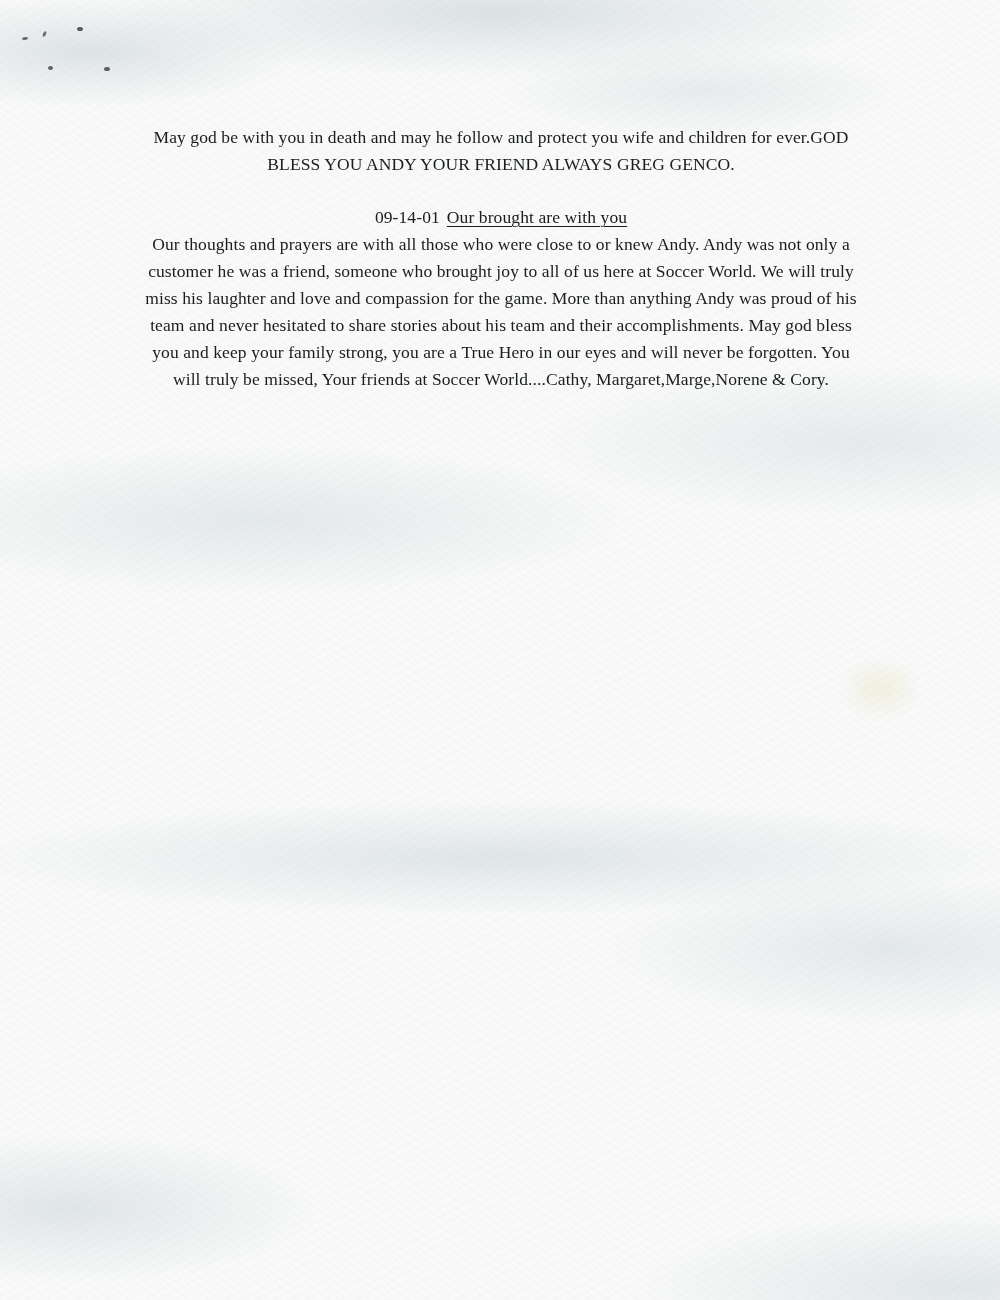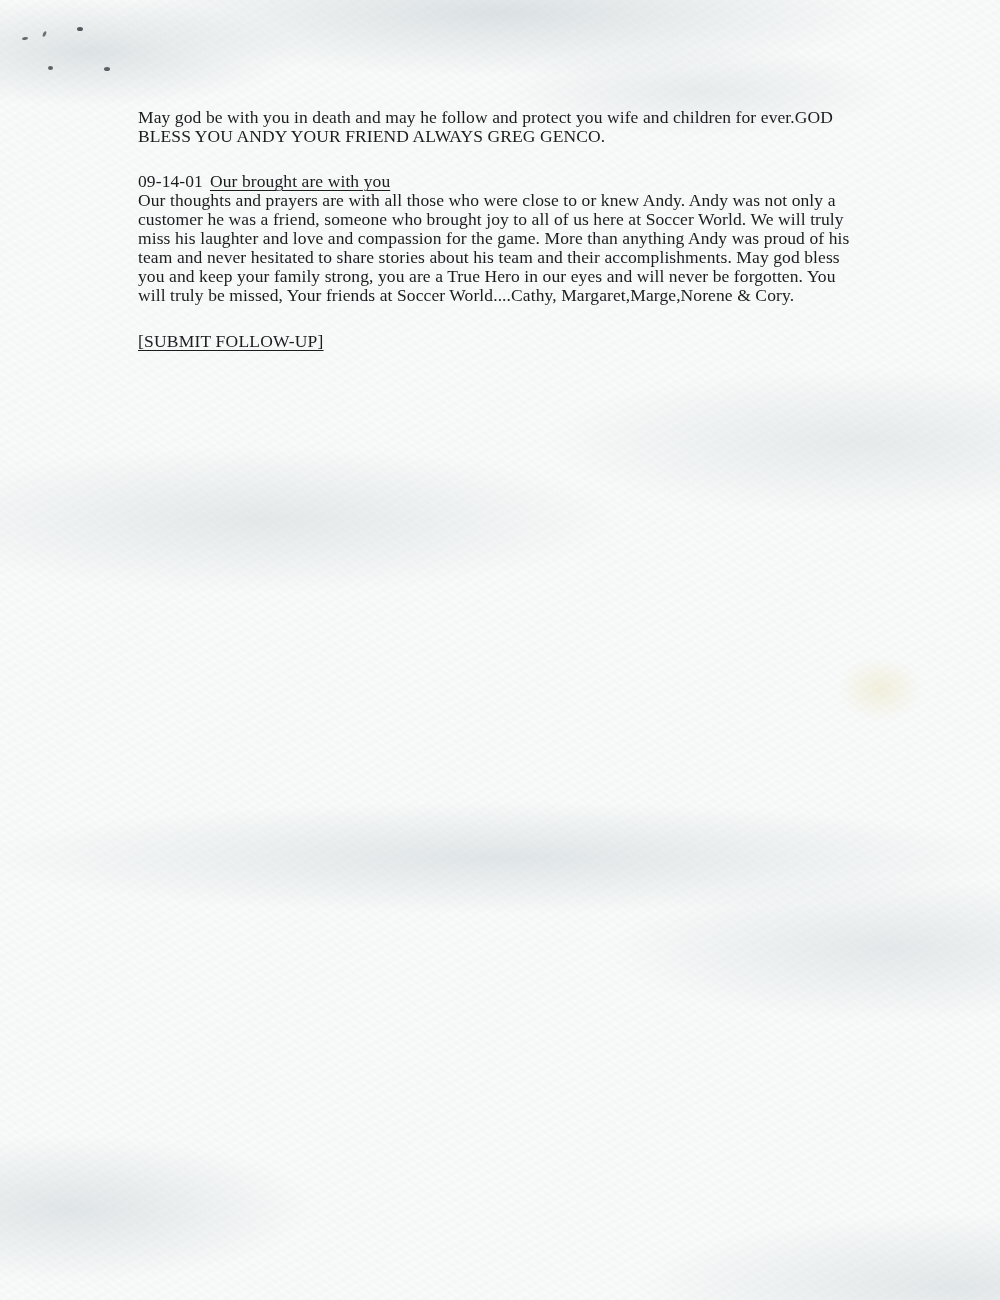--- a/index.html
+++ b/index.html
@@ -37,26 +37,27 @@
     border-radius: 50%;
   }
   .speck.s1 { left: 22px; top: 37px; width: 6px; height: 3px; opacity: .75; transform: rotate(-8deg); }
   .speck.s2 { left: 43px; top: 31px; width: 3px; height: 6px; opacity: .7; transform: rotate(20deg); border-radius: 60% 40% 60% 40%; }
   .speck.s3 { left: 77px; top: 27px; width: 6px; height: 4px; opacity: .85; }
   .speck.s4 { left: 48px; top: 66px; width: 5px; height: 4px; opacity: .8; }
   .speck.s5 { left: 104px; top: 67px; width: 6px; height: 4px; opacity: .8; }
   .content {
     position: absolute;
     left: 138px;
-    top: 108px;
+    top: 124px;
     width: 726px;
     font-size: 17.5px;
-    line-height: 19px;
+    line-height: 27px;
     color: #1b1c1e;
     letter-spacing: 0.1px;
+    text-align: center;
   }
   .content p {
     margin: 0;
   }
   .para-continuation {
     margin-bottom: 26px !important;
   }
   .entry-heading {
     margin: 0;
   }
@@ -91,18 +92,15 @@
   <div class="content">
 
     <p class="para-continuation">May god be with you in death and may he follow and protect you wife and children for ever.GOD BLESS YOU ANDY YOUR FRIEND ALWAYS GREG GENCO.</p>
 
     <p class="entry-heading">
       <span class="entry-date">09-14-01</span><a class="doc-link">Our brought are with you</a>
     </p>
 
     <p class="entry-body">Our thoughts and prayers are with all those who were close to or knew Andy. Andy was not only a customer he was a friend, someone who brought joy to all of us here at Soccer World. We will truly miss his laughter and love and compassion for the game. More than anything Andy was proud of his team and never hesitated to share stories about his team and their accomplishments. May god bless you and keep your family strong, you are a True Hero in our eyes and will never be forgotten. You will truly be missed, Your friends at Soccer World....Cathy, Margaret,Marge,Norene &amp; Cory.</p>
 
-    <p class="submit-line">
-      <a class="doc-link">[SUBMIT FOLLOW-UP]</a>
-    </p>
 
   </div>
 </div>
 
 </body></html>

